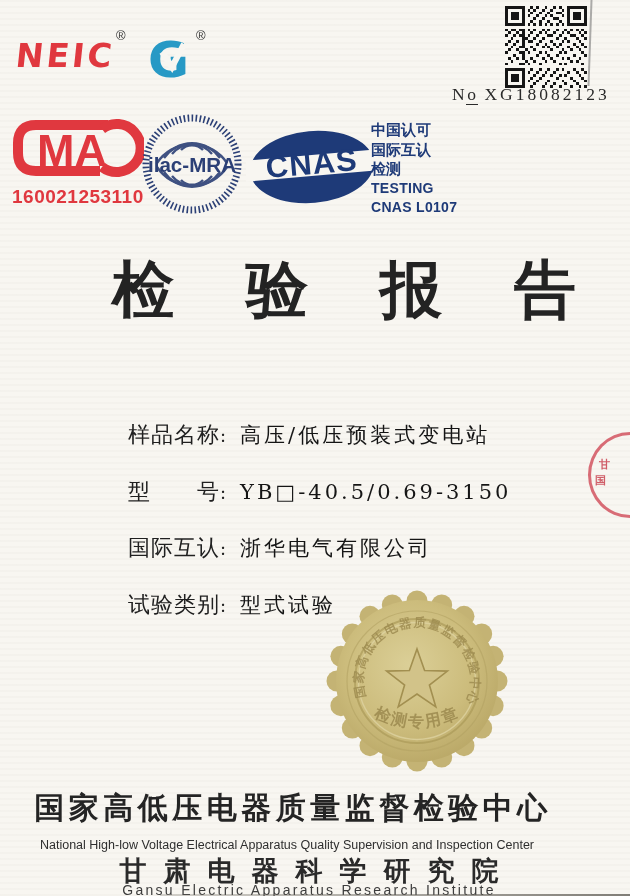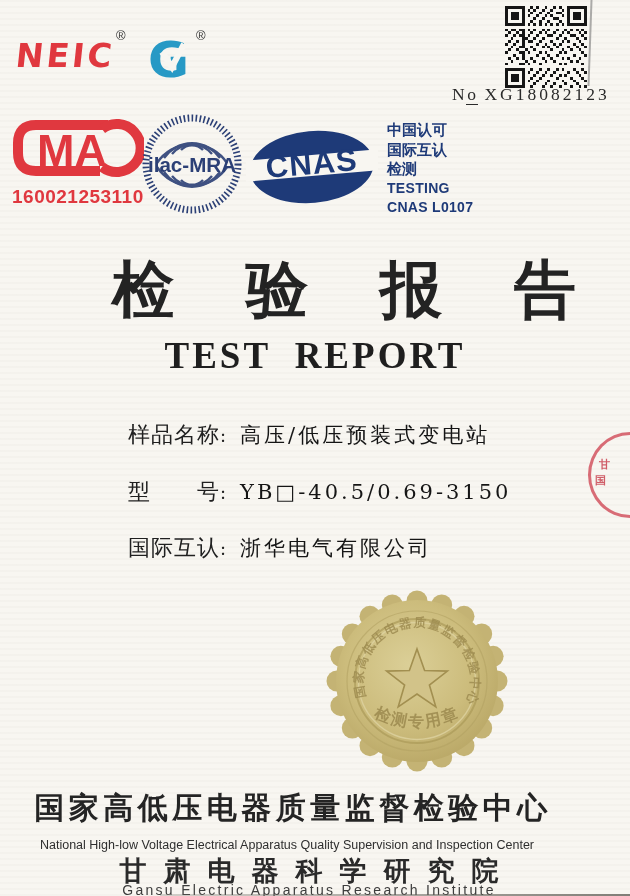--- a/index.html
+++ b/index.html
@@ -44,21 +44,21 @@
   
   .cma{position:absolute;left:8px;top:116px;width:136px;text-align:left;}
   .cma-number{
     font-family:"Liberation Sans", sans-serif;
     font-size:19px;font-weight:700;color:var(--red);letter-spacing:.5px;margin-top:2px;margin-left:4px;
     white-space:nowrap;
   }
   .ilac{position:absolute;left:142px;top:112px;text-align:center;}
   .cnas{position:absolute;left:246px;top:126px;}
   .cnas-text{
-    position:absolute;left:387px;top:120px;width:95px;
+    position:absolute;left:371px;top:120px;width:95px;
     font-size:15px;font-weight:700;color:var(--navy);line-height:19.5px;white-space:nowrap;
   }
   .cnas-text .latin{font-size:14px;letter-spacing:.3px;}
   .cal{position:absolute;left:476px;top:110px;width:150px;}
   .cal-approval{
     font-size:11.5px;font-weight:700;color:#c63a3e;margin-top:1px;margin-left:-10px;white-space:nowrap;
   }
   
   .title-zh{
     position:absolute;top:248px;left:0;width:100%;
@@ -209,30 +209,32 @@
   <div class="cnas-text">
     <div>中国认可</div>
     <div>国际互认</div>
     <div>检测</div>
     <div class="latin">TESTING</div>
     <div class="latin">CNAS L0107</div>
   </div>
 
 
   <div class="title-zh">检验报告</div>
-  <div class="title-en">TEST REPORT</div>
 
   <div class="field f1">
     <span class="flabel">样品名称</span><span class="fcolon">:</span><span class="fvalue">高压/低压预装式变电站</span>
   </div>
   <div class="field f2">
     <span class="flabel">型　　号</span><span class="fcolon">:</span><span class="fvalue">YB□-40.5/0.69-3150</span>
   </div>
   <div class="field f3">
     <span class="flabel">国际互认</span><span class="fcolon">:</span><span class="fvalue">浙华电气有限公司</span>
+  </div>
+  <div class="field f4">
+    <span class="flabel">试验类别</span><span class="fcolon">:</span><span class="fvalue">型式试验</span>
   </div>
 
   <div class="seal">
     <svg width="190" height="190" viewBox="0 0 190 190">
       <defs>
         <radialGradient id="goldg" cx="45%" cy="40%" r="65%">
           <stop offset="0%" stop-color="#dbcf97"></stop>
           <stop offset="60%" stop-color="#ccbc7c"></stop>
           <stop offset="100%" stop-color="#b8a665"></stop>
         </radialGradient>

